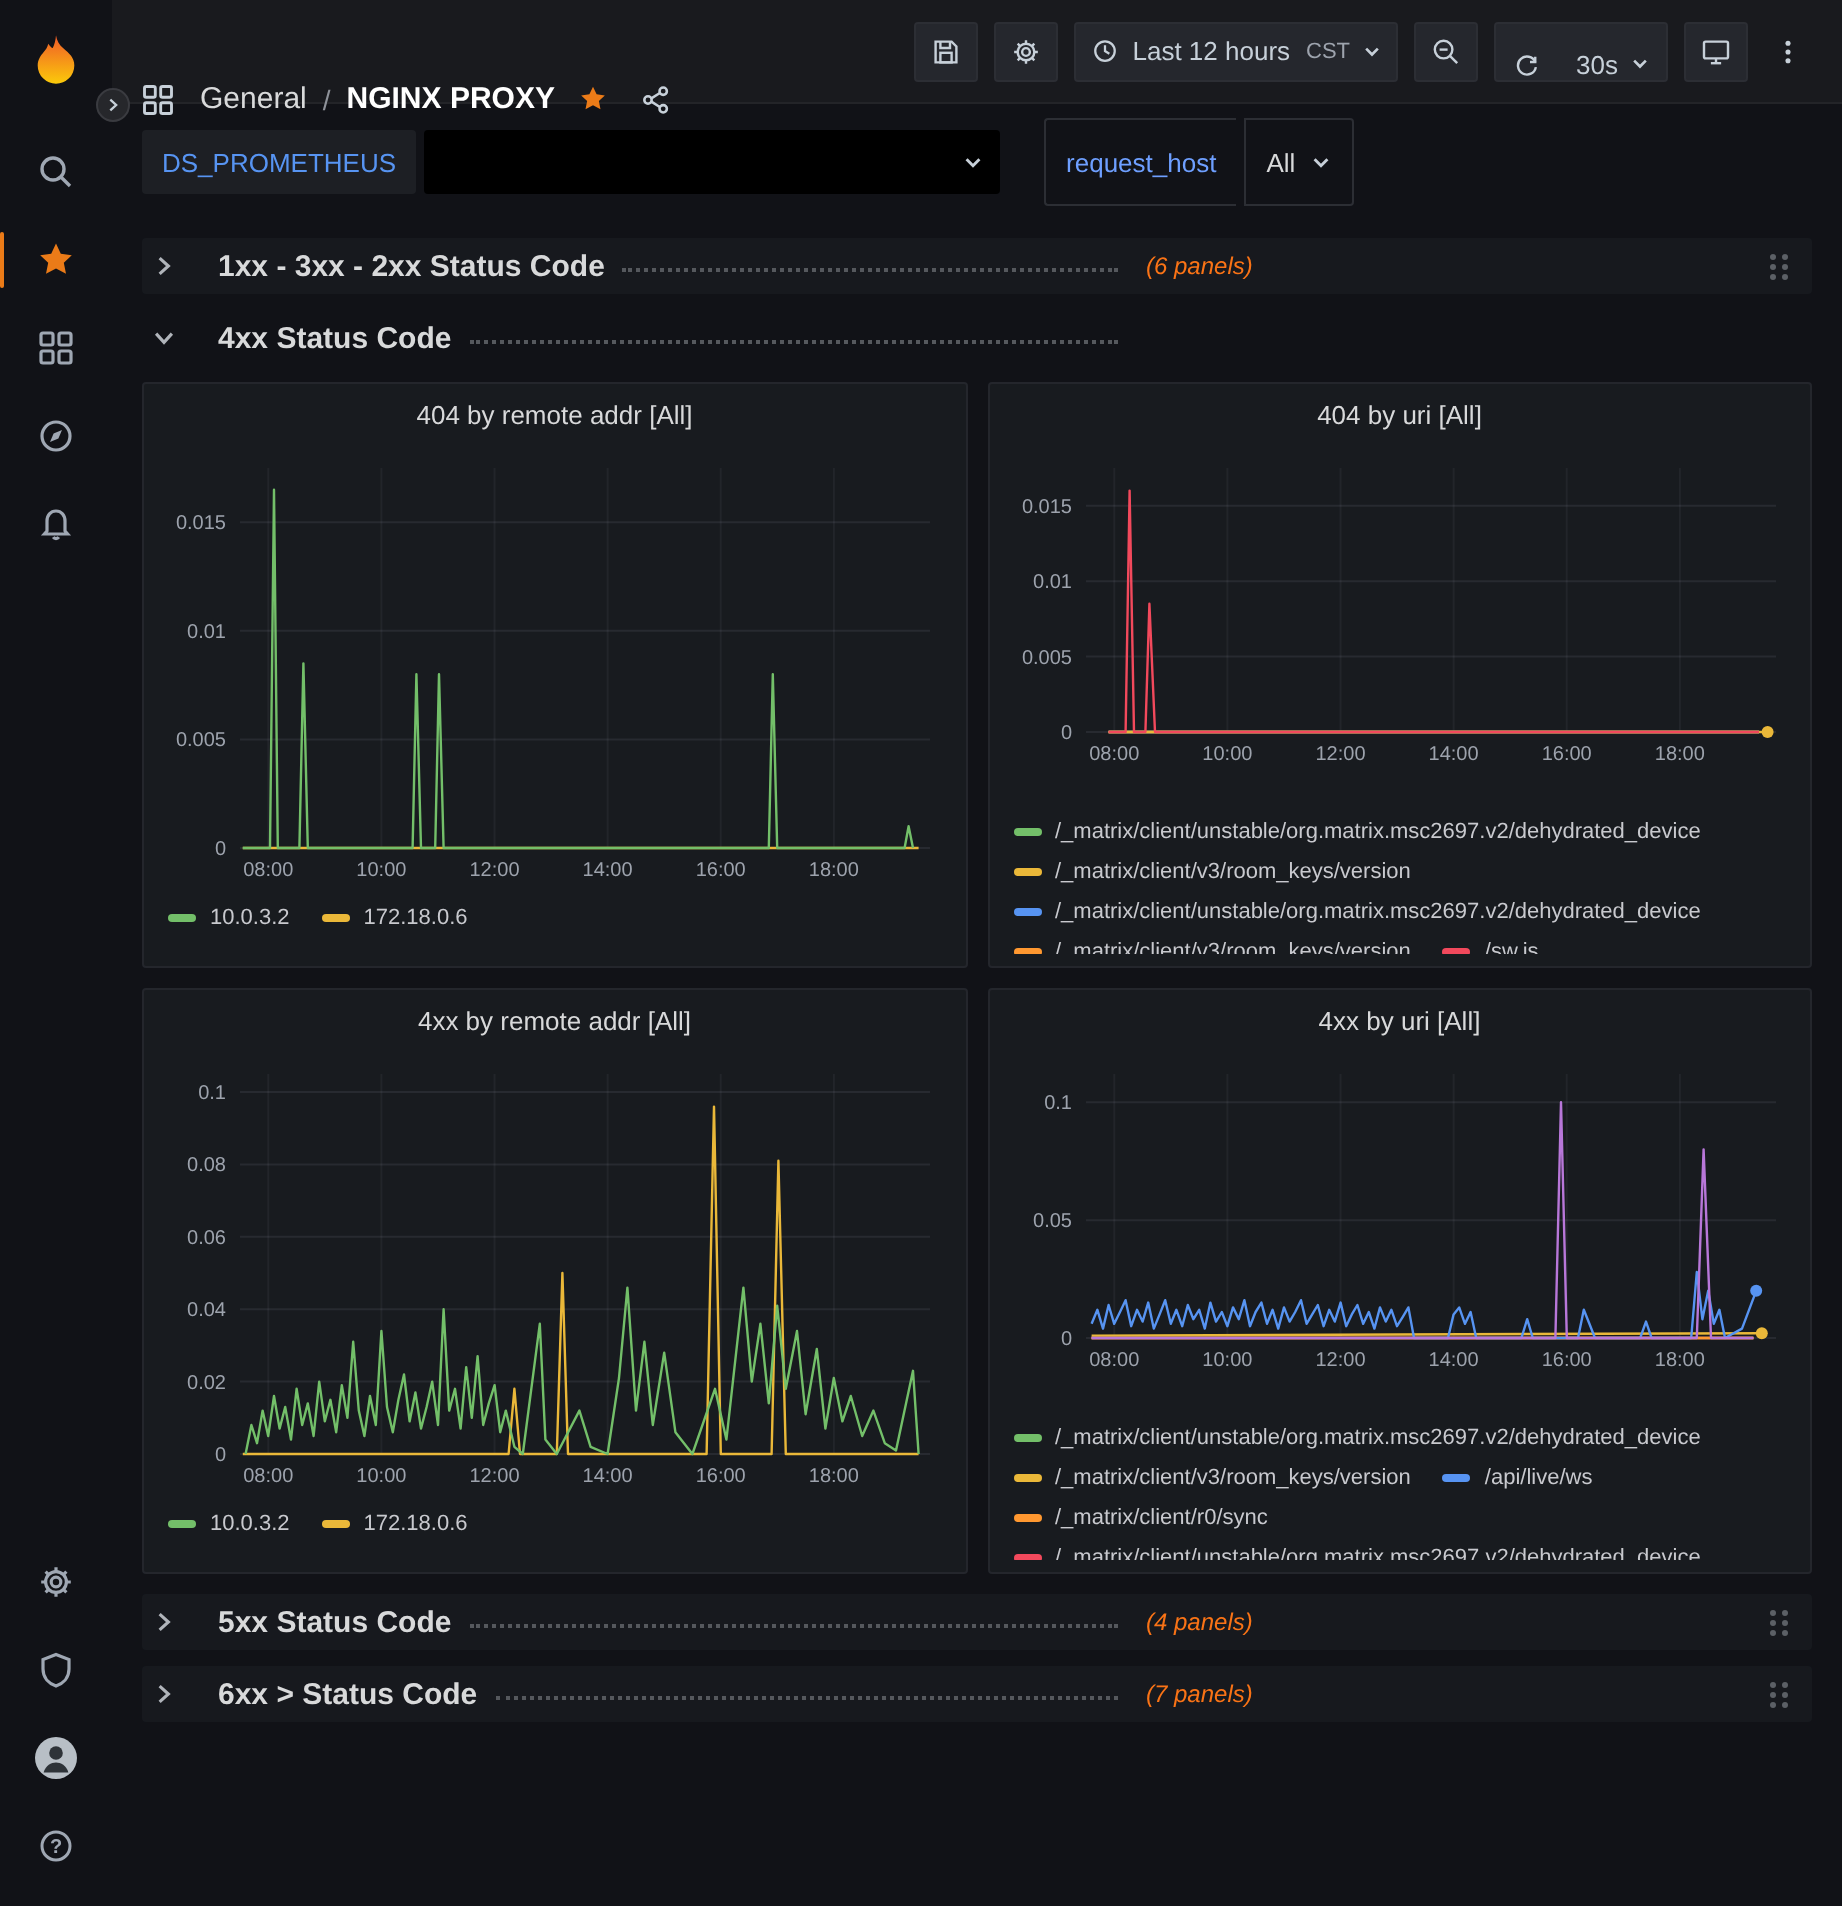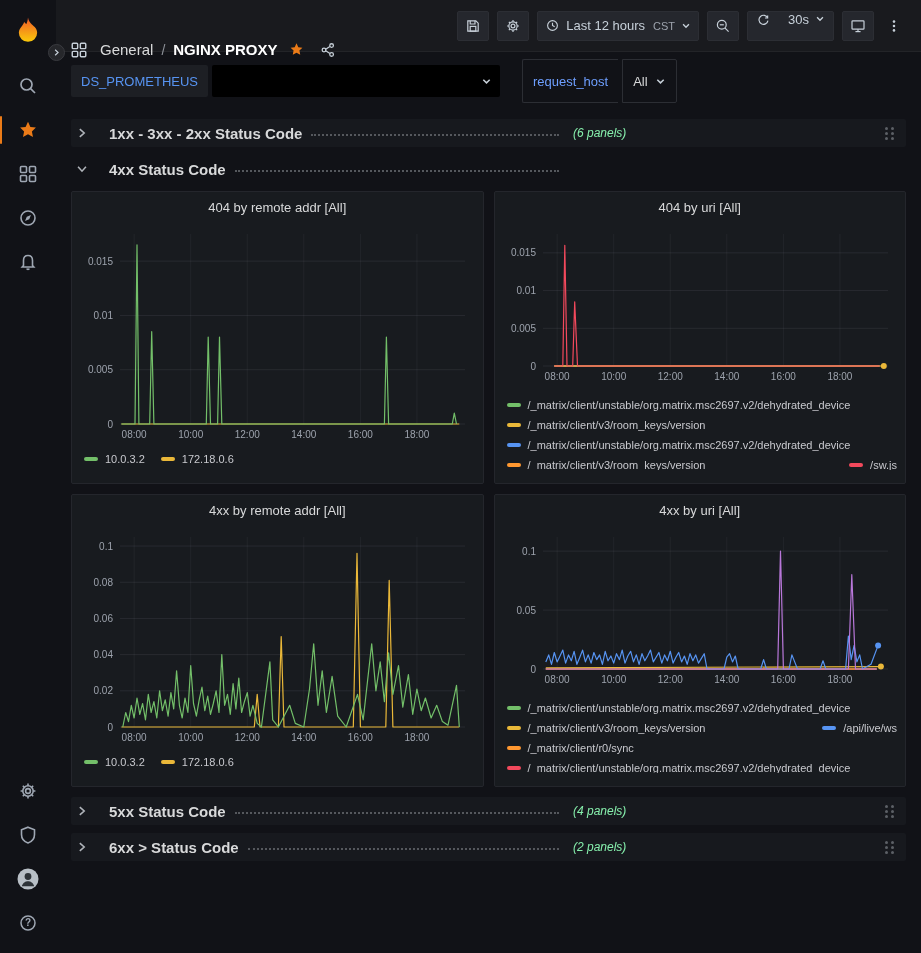--- a/index.html
+++ b/index.html
@@ -20,54 +20,54 @@
   .main { flex:1; display:flex; flex-direction:column; min-width:0; }
 
   .topbar { height:52px; flex:0 0 52px; background:#191a1e; border-bottom:1px solid #232428; display:flex; align-items:center; padding:0 15px 0 14px; }
   .crumb { display:flex; align-items:center; gap:8px;margin-top:48px; }
   .crumb-section { font-size:15px; color:#d8d9da; }
   .crumb-sep { color:#8e9299; font-size:14px; }
   .crumb-title { font-size:15px; font-weight:600; color:#ffffff; }
   .icon-btn { background:transparent; border:none; cursor:pointer; display:flex; align-items:center; justify-content:center; padding:4px; border-radius:2px; }
   .toolbar { margin-left:auto; display:flex; align-items:center; gap:8px; }
   .tool-btn { height:30px; min-width:30px; background:#25272d; border:1px solid #2c2e34; border-radius:2px; display:flex; align-items:center; justify-content:flex-end; gap:6px; cursor:pointer; color:#c7d0d9; padding:0 7px; font-size:13px; }
-  .tool-group { display:flex; align-items:flex-start; height:30px; background:#25272d; border:1px solid #2c2e34; border-radius:2px; overflow:hidden; }
+  .tool-group { display:flex; align-items:flex-end; height:30px; background:#25272d; border:1px solid #2c2e34; border-radius:2px; overflow:hidden; }
   .tool-group .seg { display:flex; align-items:center; gap:6px; padding:0 8px; cursor:pointer; color:#c7d0d9; font-size:13px; }
   .tool-group .divider { width:1px; background:#35373d; }
   .tz { font-size:11px; color:#9da3ad; margin-left:2px; }
 
   
   .submenu { display:flex; align-items:center; gap:4px; padding:7px 15px 8px; }
   .var-label { height:32px; display:flex; align-items:center; padding:0 10px; background:#1d1f24; border-radius:2px; font-size:13px; }
   .var-label.ds { color:#5794F2; font-weight:500; }
   .ds-select { width:288px; height:32px; background:#000000; border-radius:2px; display:flex; align-items:center; justify-content:flex-end; padding:0 8px; cursor:pointer; margin-right:18px; }
   .var-box { height:44px; display:flex; align-items:center; padding:0 10px; border:1px solid #2c2e34; border-radius:2px; font-size:13px; }
   .var-box.lbl { color:#6e9fff; border-right:none; border-radius:2px 0 0 2px; }
   .var-box.val { color:#d8d9da; gap:7px; cursor:pointer; border-radius:0 2px 2px 0; }
 
   
   .dash { flex:1; padding:8px 15px 0; overflow:hidden; }
   .row-head { height:28px; display:flex; align-items:center; padding:0 8px 0 4px; border-radius:2px; margin-bottom:8px; cursor:pointer; }
   .row-head.collapsed { background:#17191e; }
   .row-left { display:flex; align-items:center; width:474px; min-width:0; }
   .row-title { font-size:15px; font-weight:600; color:#d8d9da; white-space:nowrap; margin-left:20px; }
   .dots { flex:1; height:9px; border-bottom:2px dotted #55585d; margin:0 4px 3px 9px; }
-  .row-count { font-size:12px; font-style:italic; color:#86efac; margin-left:10px; white-space:nowrap; }
+  .row-count { font-size:12px; font-style:italic; color:#f97316; margin-left:10px; white-space:nowrap; }
   .drag { margin-left:auto; display:grid; grid-template-columns:repeat(2,3px); grid-auto-rows:3px; gap:2px 3px; padding:4px; cursor:grab; }
   .drag i { width:3px; height:3px; border-radius:50%; background:#5c6066; }
 
   .panel-grid { display:grid; grid-template-columns:1fr 1fr; gap:10px; margin:2px 0 10px; }
   .panel { background:#181b1f; border:1px solid #24262c; border-radius:2px; height:293px; padding:6px 8px; overflow:hidden; display:flex; flex-direction:column; }
   .panel-title { height:20px; line-height:20px; text-align:center; font-size:13px; font-weight:500; color:#d8d9da; cursor:pointer; white-space:nowrap; }
   .chart-wrap { margin-top:6px; }
   svg.chart { display:block; }
   .tick { font:10px "Liberation Sans", sans-serif; fill:#9da3ad; }
 
   .legend { display:flex; flex-wrap:wrap; column-gap:16px; row-gap:2px; margin-top:8px; padding-left:4px; font-size:11px; line-height:18px; color:#c8c9ce; }
-  .legend.tall { height:74px; overflow:hidden; align-content:flex-start; margin-top:12px;justify-content:space-between; }
+  .legend.tall { height:74px; overflow:hidden; align-content:flex-start; margin-top:23px; }
   .legend-item { display:inline-flex; align-items:center; cursor:pointer; white-space:nowrap; }
   .legend-marker { display:inline-block; width:14px; height:4px; border-radius:2px; margin-right:7px; }
 
   .q-mark { font:bold 10px "Liberation Sans",sans-serif; fill:#9fa7b3; }
 </style>
 </head>
 <body>
 
 <div class="app">
 
@@ -509,21 +509,21 @@
       </div>
 
       <div class="row-head collapsed">
         <svg width="14" height="14" viewBox="0 0 16 16" fill="none" stroke="#b0b4ba" stroke-width="1.8">
           <path d="M5.5 3.5 L10.5 8 L5.5 12.5"></path>
         </svg>
         <div class="row-left">
           <span class="row-title">6xx &gt; Status Code</span>
           <span class="dots"></span>
         </div>
-        <span class="row-count">(2 panels)</span>
+        <span class="row-count">(7 panels)</span>
         <span class="drag">
             <i></i>
             <i></i>
             <i></i>
             <i></i>
             <i></i>
             <i></i>
           </span>
       </div>
 

